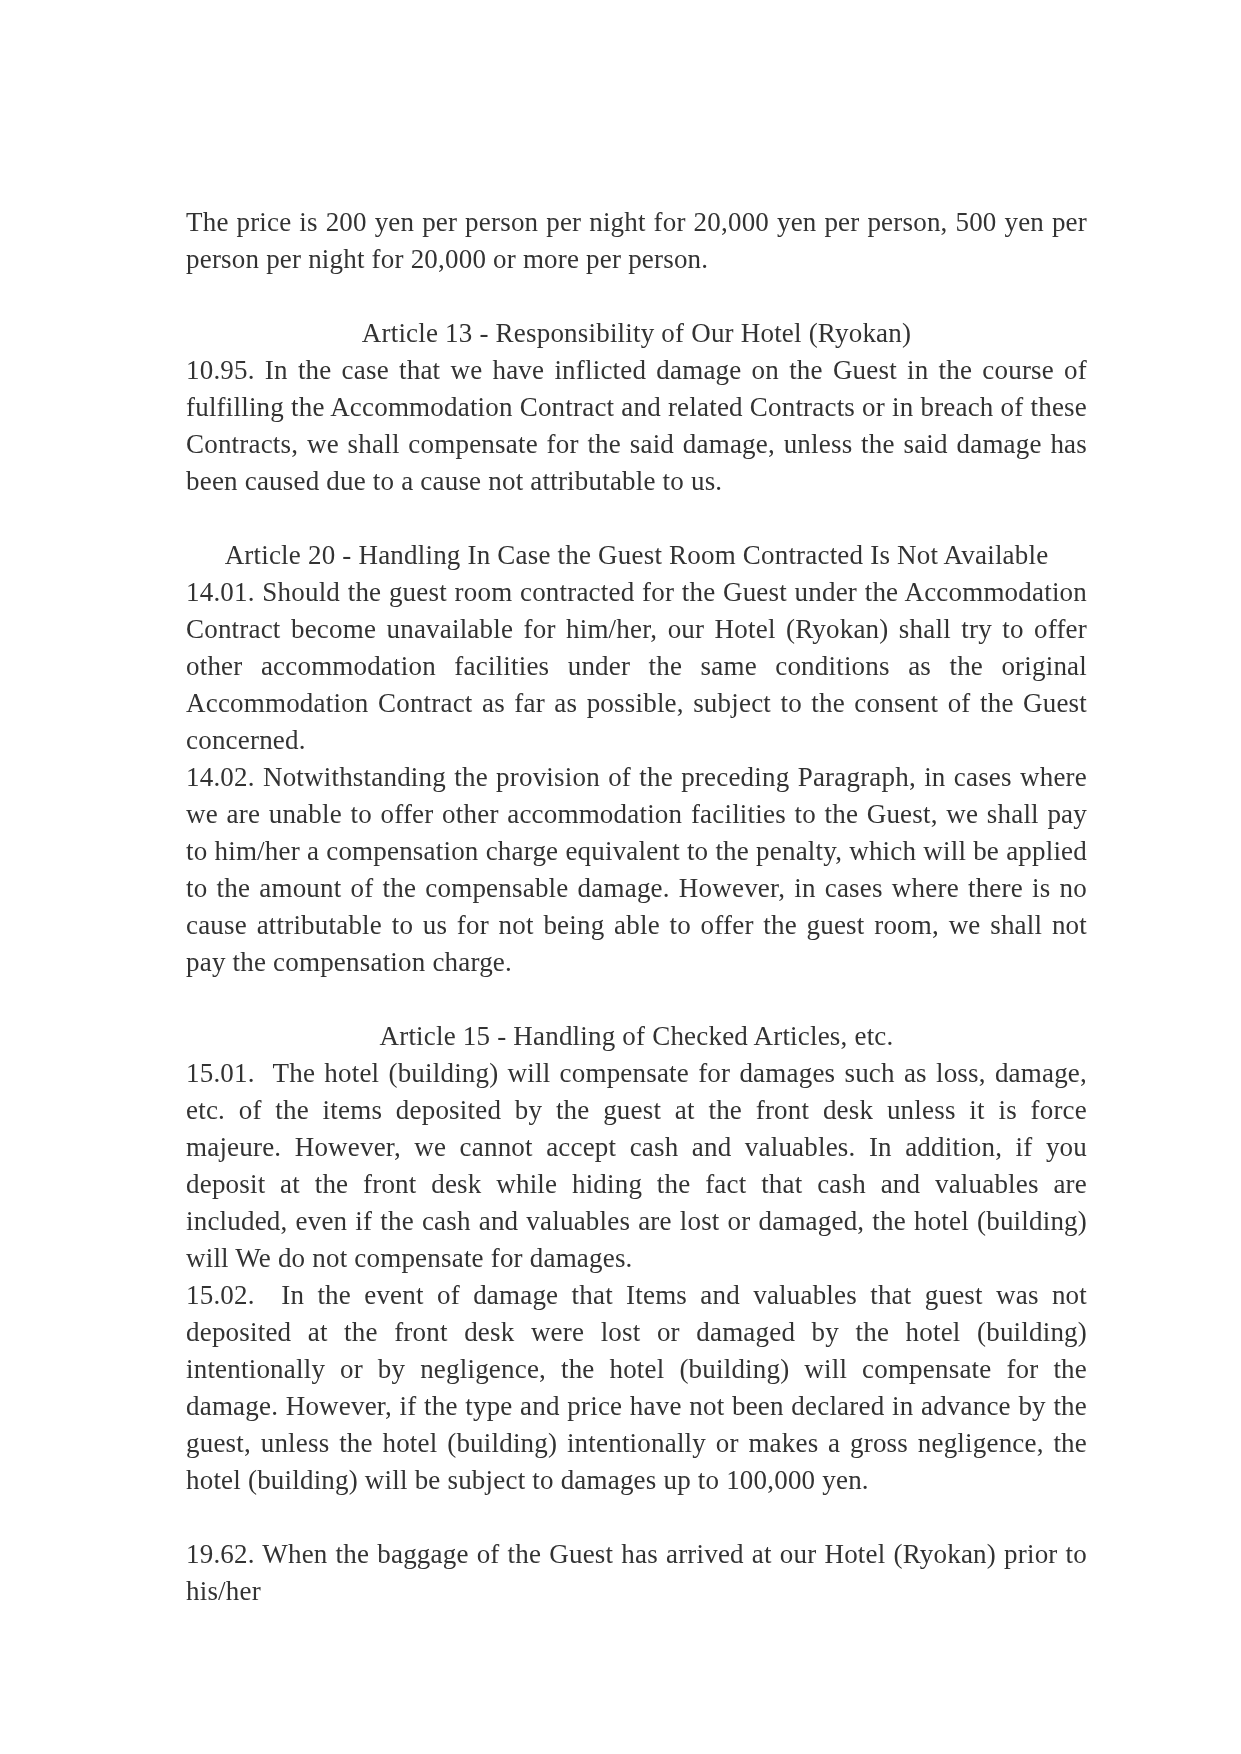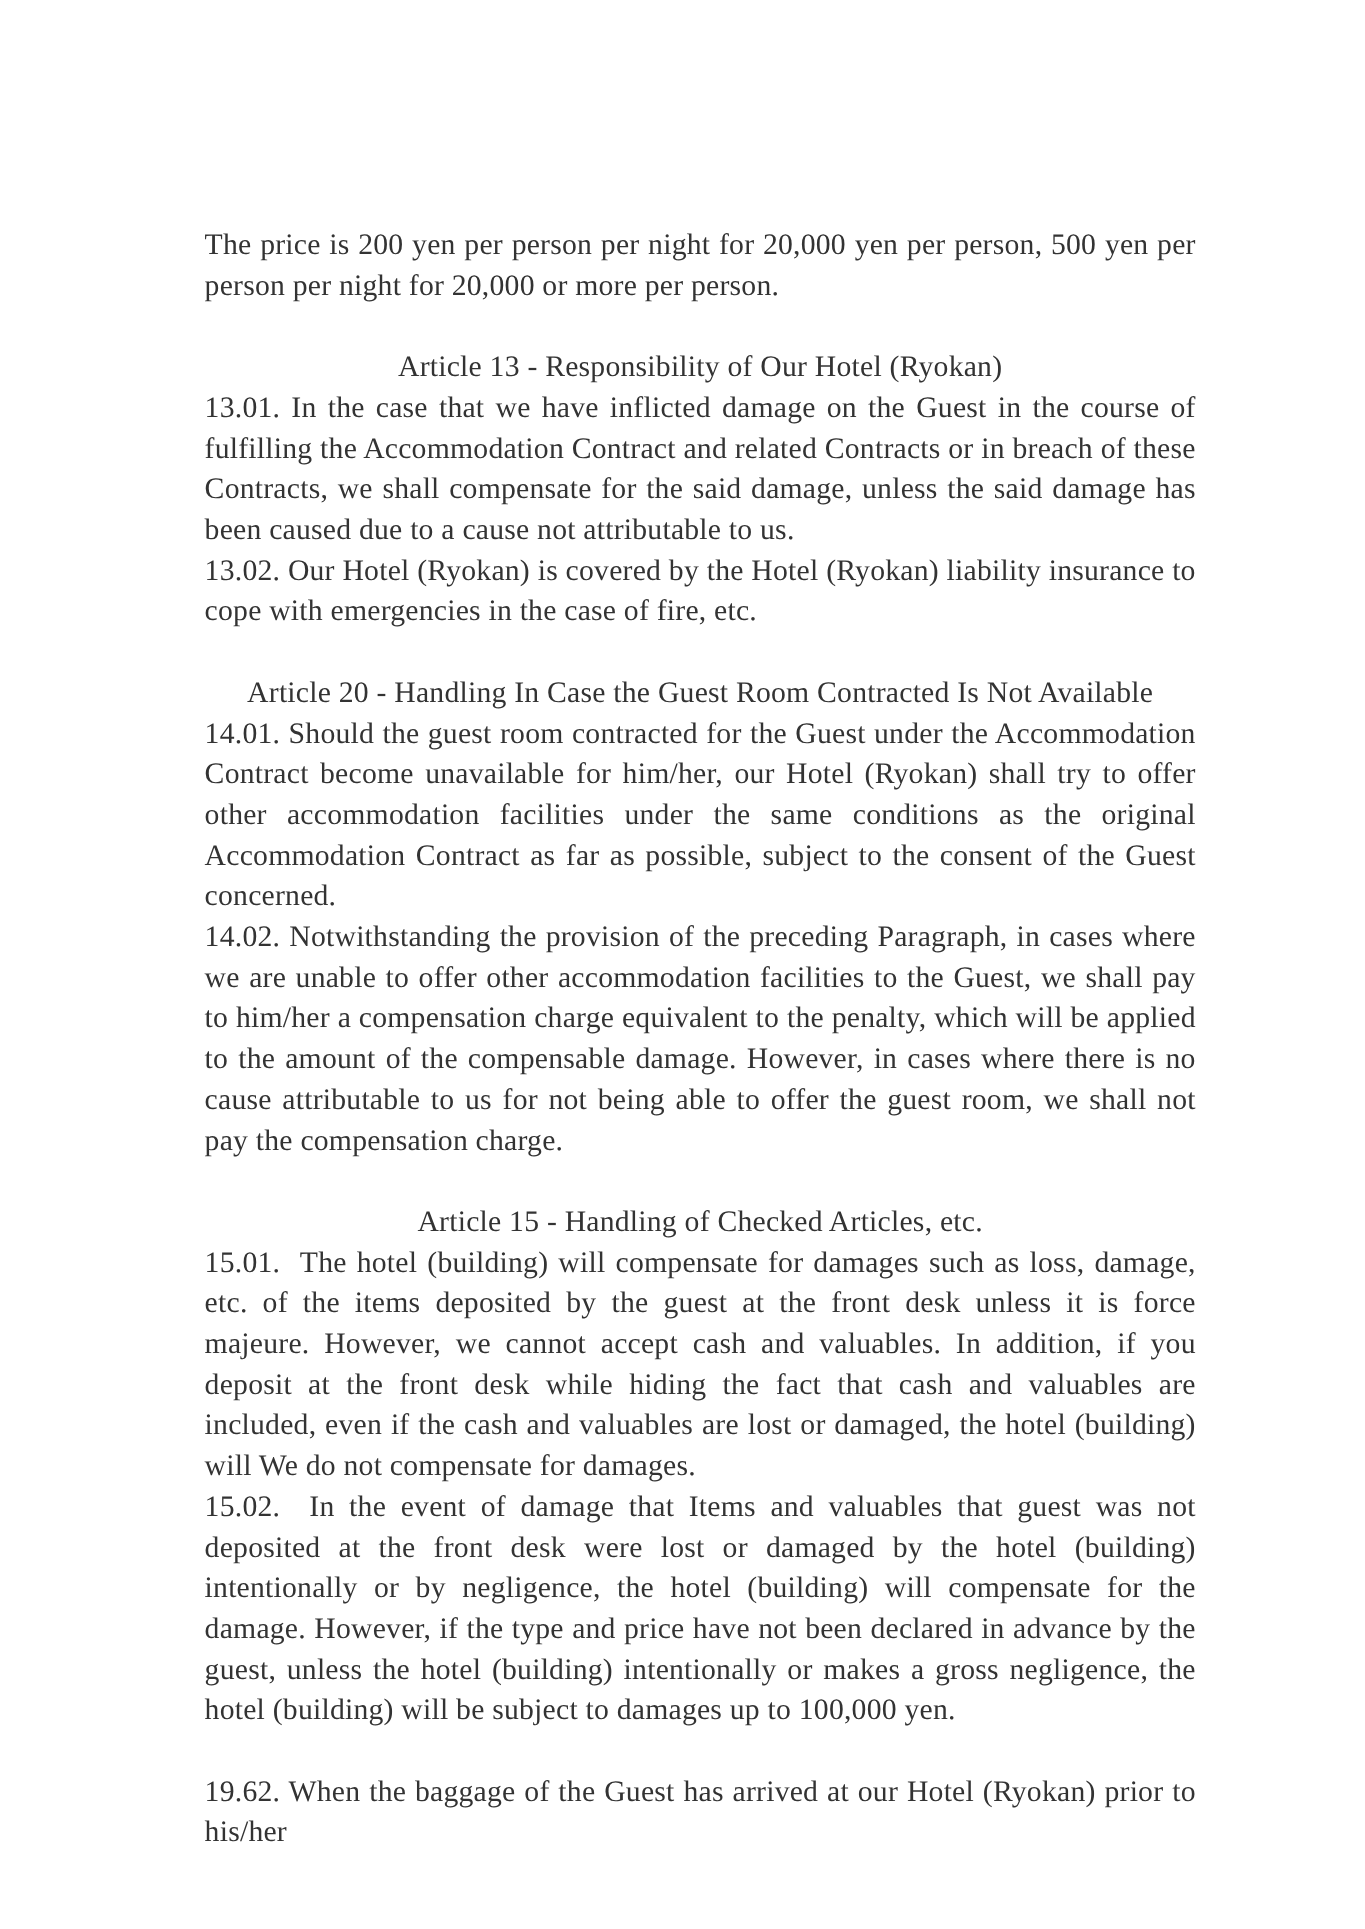--- a/index.html
+++ b/index.html
@@ -49,22 +49,21 @@
   }
 </style>
 </head>
 <body>
 
 <div class="page">
   <div class="content" id="doc-body">
       <p class="para">The price is 200 yen per person per night for 20,000 yen per person, 500 yen per person per night for 20,000 or more per person.</p>
       <div class="spacer"></div>
       <p class="heading">Article 13 - Responsibility of Our Hotel (Ryokan)</p>
-      <p class="para">13.01. In the case that we have inflicted damage on the Guest in the course of fulfilling the Accommodation Contract and related Contracts or in breach of these Contracts, we shall compensate for the said damage, unless the said damage has been caused due to a cause not attributable to us.</p>
-      <p class="para">13.02. Our Hotel (Ryokan) is covered by the Hotel (Ryokan) liability insurance to cope with emergencies in the case of fire, etc.</p>
+      <p class="para">10.95. In the case that we have inflicted damage on the Guest in the course of fulfilling the Accommodation Contract and related Contracts or in breach of these Contracts, we shall compensate for the said damage, unless the said damage has been caused due to a cause not attributable to us.</p>
       <div class="spacer"></div>
       <p class="heading">Article 20 - Handling In Case the Guest Room Contracted Is Not Available</p>
       <p class="para">14.01. Should the guest room contracted for the Guest under the Accommodation Contract become unavailable for him/her, our Hotel (Ryokan) shall try to offer other accommodation facilities under the same conditions as the original Accommodation Contract as far as possible, subject to the consent of the Guest concerned.</p>
       <p class="para">14.02. Notwithstanding the provision of the preceding Paragraph, in cases where we are unable to offer other accommodation facilities to the Guest, we shall pay to him/her a compensation charge equivalent to the penalty, which will be applied to the amount of the compensable damage. However, in cases where there is no cause attributable to us for not being able to offer the guest room, we shall not pay the compensation charge.</p>
       <div class="spacer"></div>
       <p class="heading">Article 15 - Handling of Checked Articles, etc.</p>
       <p class="para">15.01.  The hotel (building) will compensate for damages such as loss, damage, etc. of the items deposited by the guest at the front desk unless it is force majeure. However, we cannot accept cash and valuables. In addition, if you deposit at the front desk while hiding the fact that cash and valuables are included, even if the cash and valuables are lost or damaged, the hotel (building) will We do not compensate for damages.</p>
       <p class="para">15.02.  In the event of damage that Items and valuables that guest was not deposited at the front desk were lost or damaged by the hotel (building) intentionally or by negligence, the hotel (building) will compensate for the damage. However, if the type and price have not been declared in advance by the guest, unless the hotel (building) intentionally or makes a gross negligence, the hotel (building) will be subject to damages up to 100,000 yen.</p>
       <div class="spacer"></div>
       <p class="para justify-last">19.62. When the baggage of the Guest has arrived at our Hotel (Ryokan) prior to his/her</p>

